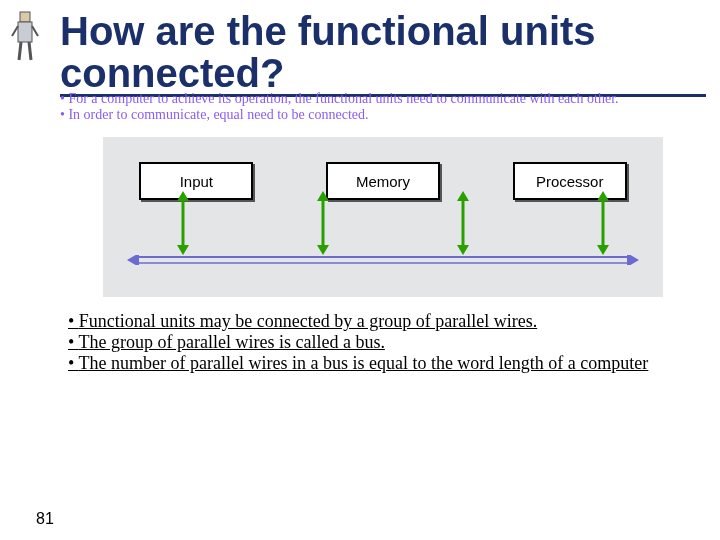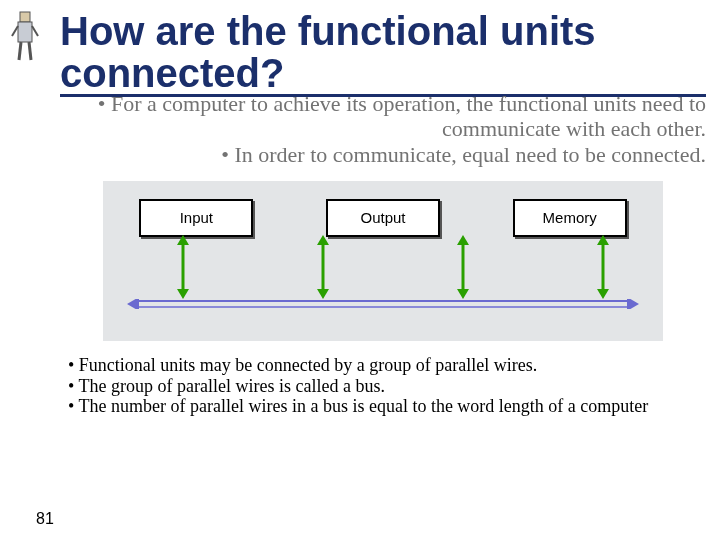--- a/index.html
+++ b/index.html
@@ -34,25 +34,24 @@
     font-size: 40px;
     font-weight: bold;
     color: #1b2f6b;
     line-height: 1.05;
     margin: 0 0 0 0;
     border-bottom: 3px solid #1b2f6b;
     padding-bottom: 0;
   }
 
   .body-text {
-    font-size: 22px;
-    color: #737373;
+    font-size: 14px;
+    color: #8b5cf6;
     line-height: 1.15;
     margin-top: -6px;
-    text-align: right;
   }
   .bullet::before {
     content: "• ";
   }
 
   
   .diagram {
     position: relative;
     margin: 14px auto 14px auto;
     width: 560px;
@@ -71,20 +70,21 @@
     width: 110px;
     height: 34px;
     border: 2px solid #000;
     background: #fff;
     box-shadow: 2px 2px 0 #555;
     font-family: Arial, sans-serif;
     font-size: 15px;
     display: flex;
     align-items: center;
     justify-content: center;
+    margin-top: 7px;
   }
   .bus-label {
     position: absolute;
     left: 0;
     top: 96px;
     width: 100%;
     text-align: center;
     font-family: "Times New Roman", serif;
     font-size: 18px;
   }
@@ -107,20 +107,21 @@
   .c1 { left: 214px; }
   .c2 { left: 354px; }
   .c3 { left: 494px; }
 
   .body-text2 {
     font-size: 18px;
     color: #000;
     line-height: 1.15;
     margin-top: 6px;
     padding-left: 8px;
+    text-decoration: underline;
   }
 
   .page-num {
     position: absolute;
     left: 36px;
     bottom: 12px;
     font-family: Arial, sans-serif;
     font-size: 16px;
     color: #000;
   }
@@ -144,22 +145,22 @@
   <h1 class="title">How are the functional units connected?</h1>
 
   <div class="body-text">
     <div class="bullet">For a computer to achieve its operation, the functional units need to communicate with each other.</div>
     <div class="bullet">In order to communicate, equal need to be connected.</div>
   </div>
 
   <div class="diagram">
     <div class="units-row">
       <div class="unit">Input</div>
-      <div class="unit">Output</div>
       <div class="unit">Memory</div>
+      <div class="unit">Processor</div>
     </div>
 
     <div class="connector c0">
       <svg viewBox="0 0 12 64">
           <line x1="6" y1="6" x2="6" y2="58" stroke="#2aa000" stroke-width="3"></line>
           <polygon points="6,0 0,10 12,10" fill="#2aa000"></polygon>
           <polygon points="6,64 0,54 12,54" fill="#2aa000"></polygon>
         </svg>
     </div>
     <div class="connector c1">

